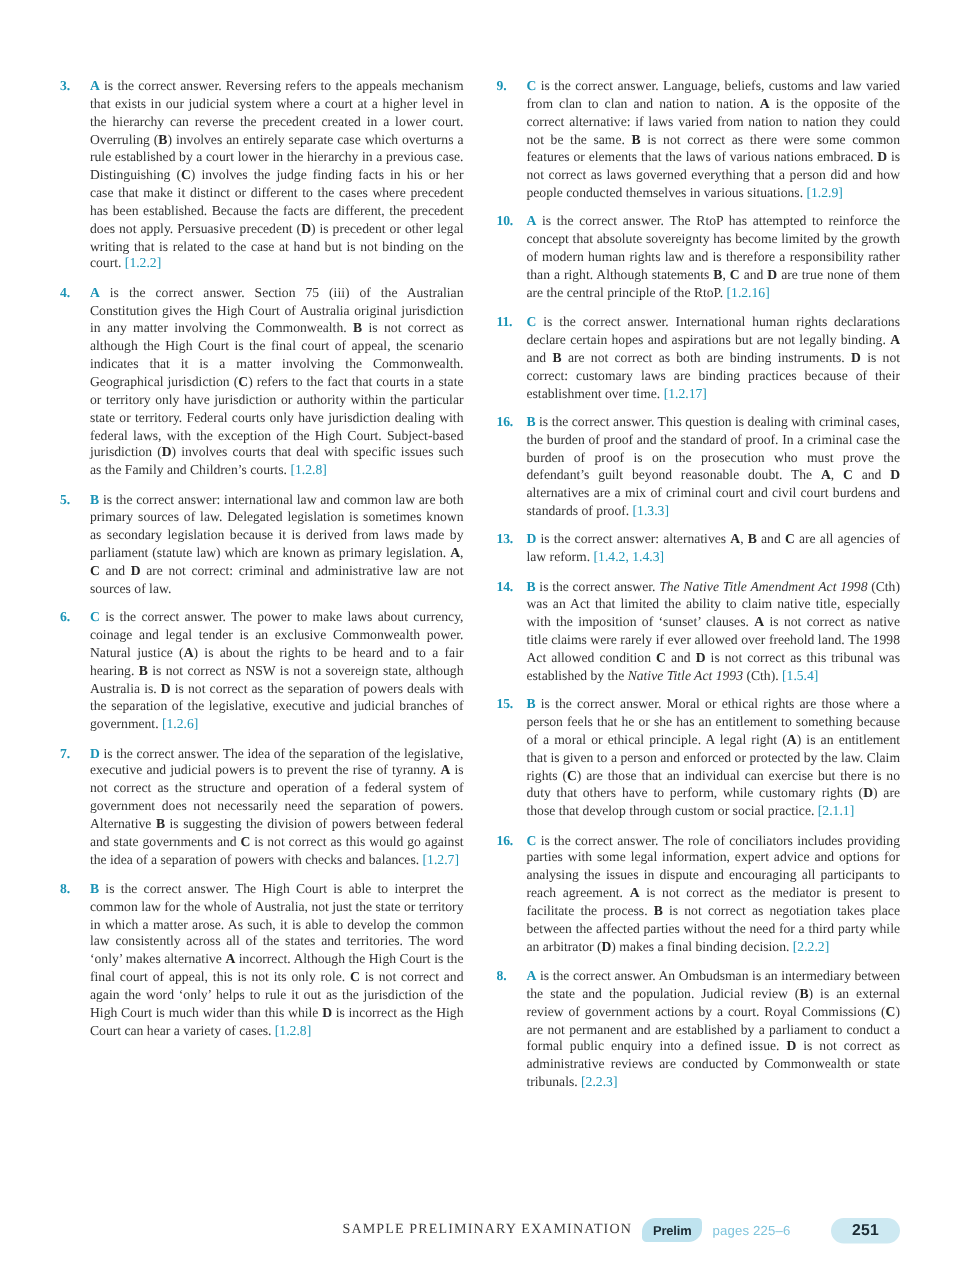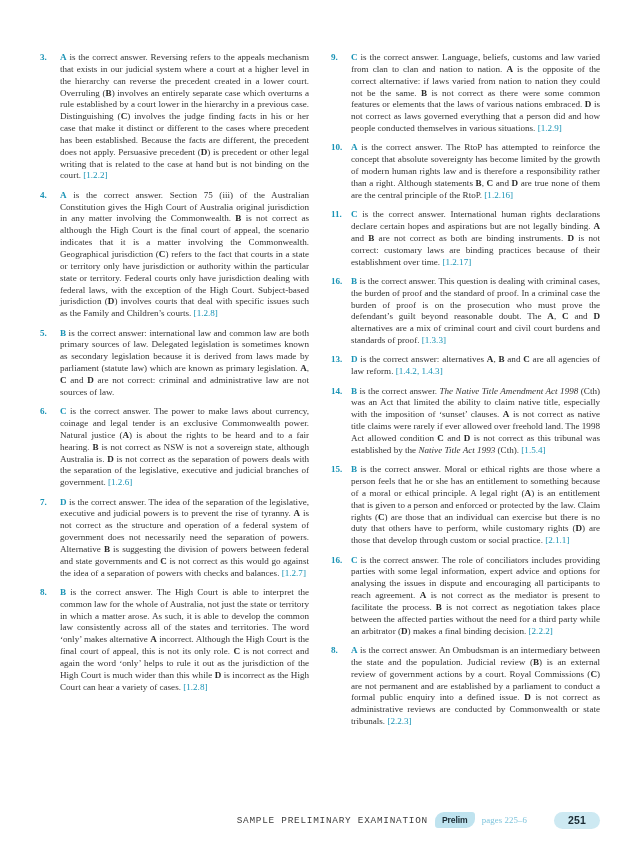--- a/index.html
+++ b/index.html
@@ -86,21 +86,21 @@
     right: 40px;
     bottom: 18px;
     height: 30px;
     display: flex;
     flex-direction: row;
     align-items: center;
     justify-content: flex-end;
     gap: 7px;
   }
   .footer-title {
-    font-family: Liberation Mono, monospace;
+    font-family: Liberation Serif, serif;
     font-size: 9.4px;
     letter-spacing: 0.75px;
     color: #3d3d3d;
     font-weight: normal;
     white-space: nowrap;
   }
   .prelim-badge {
     position: relative;
     display: inline-flex;
     align-items: center;
@@ -109,21 +109,21 @@
     background: #bfe3ef;
     border-radius: 9px 3px 9px 3px;
     font-family: "Liberation Sans", "DejaVu Sans", sans-serif;
     font-size: 8.6px;
     font-weight: bold;
     color: #1b2b33;
     letter-spacing: -0.1px;
     text-align: right;
   }
   .pages-text {
-    font-family: Liberation Serif, serif;
+    font-family: Liberation Sans, sans-serif;
     font-size: 8.8px;
     color: #7fc4dc;
     letter-spacing: 0.1px;
     white-space: nowrap;
   }
   .page-number-pill {
     display: inline-flex;
     align-items: center;
     justify-content: center;
     min-width: 46px;

